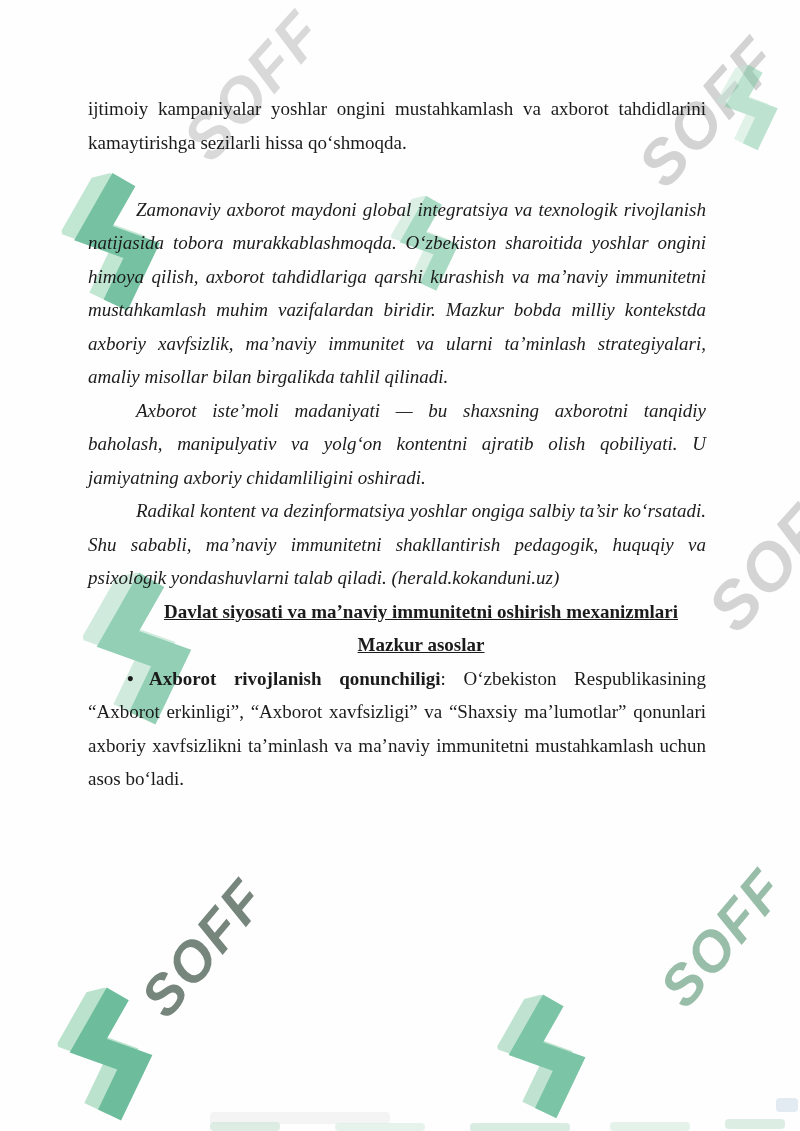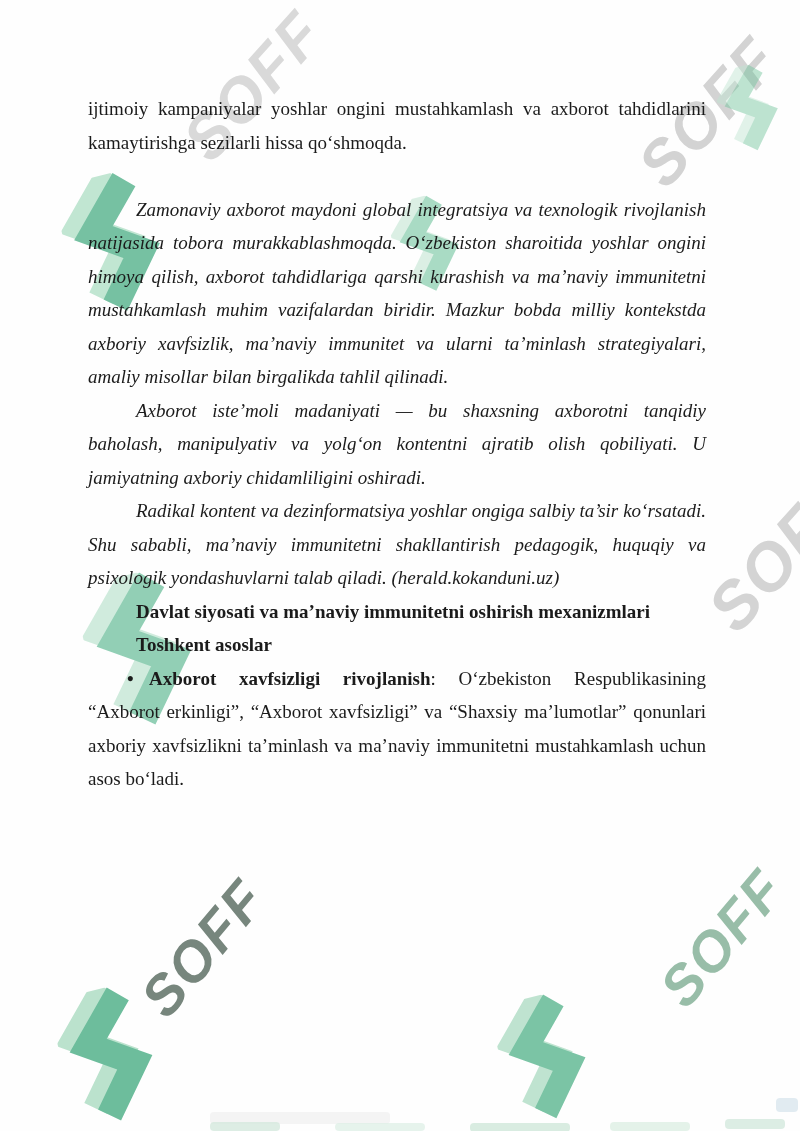--- a/index.html
+++ b/index.html
@@ -9,21 +9,21 @@
     font-family:"Liberation Serif",serif;
   }
   .content{
     position:absolute;left:88px;top:92px;width:618px;
     color:#1b1b1b;font-size:19px;line-height:33.5px;
     text-align:justify;
   }
   .content p{margin:0;padding:0;}
   p.body{text-indent:0;}
   p.body-indent{text-indent:48px;font-style:italic;}
-  p.heading{text-indent:48px;font-weight:700;text-align:left;}
+  p.heading{text-indent:48px;font-weight:700;text-align:center;text-decoration:underline;}
   p.bullet{text-indent:39px;}
   p.spacer{height:33.5px;}
   .b{font-weight:700;}
   .dot{display:inline-block;width:22px;font-weight:700;text-indent:0;}
   .wm{
     position:absolute;pointer-events:none;user-select:none;
     white-space:nowrap;
   }
   .wm-text{
     font-family:"Liberation Sans",sans-serif;
@@ -73,16 +73,16 @@
       <div class="dab" style="left: 725px; top: 1119px; width: 60px; height: 10px; background: rgb(205, 230, 216); opacity: 0.7;"></div>
       <div class="dab" style="left: 776px; top: 1098px; width: 22px; height: 14px; background: rgb(217, 230, 238); opacity: 0.8;"></div>
     </div>
   <div class="content" id="doc-content">
       <p class="body"><span class="">ijtimoiy kampaniyalar yoshlar ongini mustahkamlash va axborot tahdidlarini kamaytirishga sezilarli hissa qo‘shmoqda.</span></p>
       <p class="spacer"></p>
       <p class="body-indent"><span class="">Zamonaviy axborot maydoni global integratsiya va texnologik rivojlanish natijasida tobora murakkablashmoqda. O‘zbekiston sharoitida yoshlar ongini himoya qilish, axborot tahdidlariga qarshi kurashish va ma’naviy immunitetni mustahkamlash muhim vazifalardan biridir. Mazkur bobda milliy kontekstda axboriy xavfsizlik, ma’naviy immunitet va ularni ta’minlash strategiyalari, amaliy misollar bilan birgalikda tahlil qilinadi.</span></p>
       <p class="body-indent"><span class="">Axborot iste’moli madaniyati — bu shaxsning axborotni tanqidiy baholash, manipulyativ va yolg‘on kontentni ajratib olish qobiliyati. U jamiyatning axboriy chidamliligini oshiradi.</span></p>
       <p class="body-indent"><span class="">Radikal kontent va dezinformatsiya yoshlar ongiga salbiy ta’sir ko‘rsatadi. Shu sababli, ma’naviy immunitetni shakllantirish pedagogik, huquqiy va psixologik yondashuvlarni talab qiladi. (herald.kokanduni.uz)</span></p>
       <p class="heading"><span class="b">Davlat siyosati va ma’naviy immunitetni oshirish mexanizmlari</span></p>
-      <p class="heading"><span class="b">Toshkent asoslar</span></p>
-      <p class="bullet"><span class="dot">•</span><span class="b">Axborot xavfsizligi rivojlanish</span><span class="">: O‘zbekiston Respublikasining “Axborot erkinligi”, “Axborot xavfsizligi” va “Shaxsiy ma’lumotlar” qonunlari axboriy xavfsizlikni ta’minlash va ma’naviy immunitetni mustahkamlash uchun asos bo‘ladi.</span></p>
+      <p class="heading"><span class="b">Mazkur asoslar</span></p>
+      <p class="bullet"><span class="dot">•</span><span class="b">Axborot rivojlanish qonunchiligi</span><span class="">: O‘zbekiston Respublikasining “Axborot erkinligi”, “Axborot xavfsizligi” va “Shaxsiy ma’lumotlar” qonunlari axboriy xavfsizlikni ta’minlash va ma’naviy immunitetni mustahkamlash uchun asos bo‘ladi.</span></p>
     </div>
 </div>
 
 </body></html>

